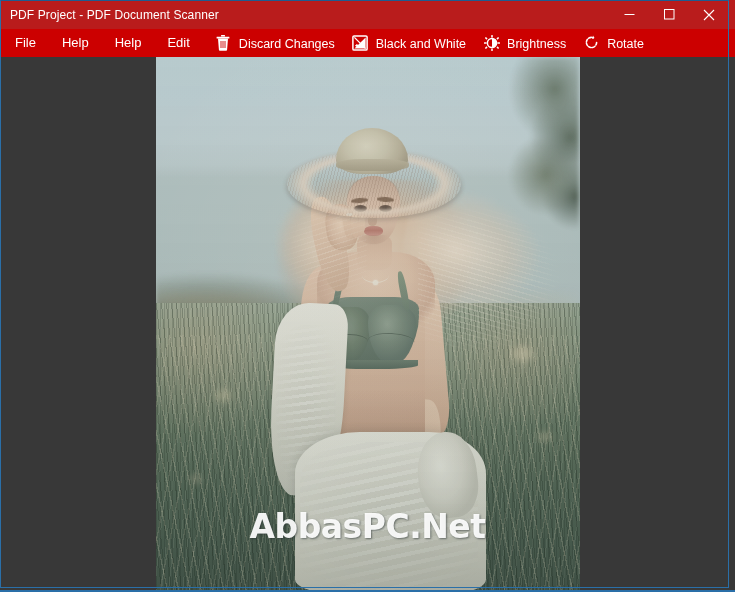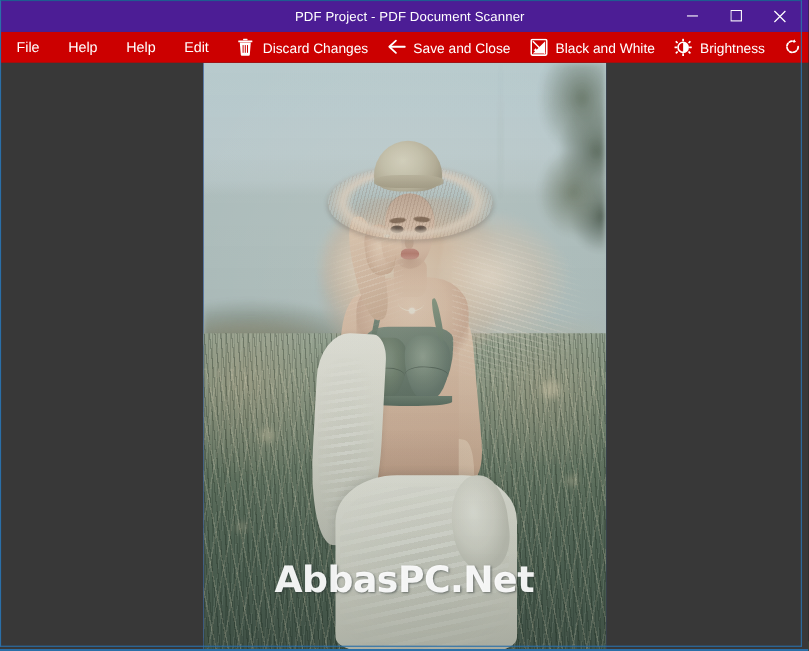--- a/index.html
+++ b/index.html
@@ -38,26 +38,25 @@
     border-top-color:#1e5c90;
     box-sizing: border-box;
     pointer-events: none;
     z-index: 40;
   }
 
   
   #title-bar {
     position: relative;
     height: 29px;
-    background: #4c1d95;
+    background: #b91c1c;
     flex: 0 0 auto;
     display: flex;
     align-items: center;
     z-index: 10;
-    justify-content: center;
   }
   #title-text {
     color: #ffffff;
     font-size: 12px;
     padding-left: 10px;
     letter-spacing: .1px;
     white-space: nowrap;
     user-select: none;
   }
   #win-controls {
@@ -125,24 +124,24 @@
     background: #383838;
     display: flex;
     justify-content: center;
     align-items: stretch;
     overflow: hidden;
     z-index: 5;
   }
 
   #photo-frame {
     position: relative;
-    width: 366px;
+    width: 424px;
     height: 100%;
     overflow: hidden;
-    background: #3b82f6;
+    background: #8b5cf6;
   }
 
   
   .layer { position: absolute; left:0; top:0; right:0; bottom:0; }
 
   
   #sky {
     background:
       linear-gradient(180deg,
         #c2d3d6 0%,
@@ -589,29 +588,20 @@
         <svg width="14" height="16" viewBox="0 0 14 16">
           <path d="M2 3.6 h10 l-0.9 11.2 a1 1 0 0 1 -1 0.9 h-6.2 a1 1 0 0 1 -1 -0.9 Z" fill="#ffffff"></path>
           <rect x="0.6" y="1.8" width="12.8" height="1.7" rx="0.3" fill="#ffffff"></rect>
           <rect x="5" y="0" width="4" height="1.6" rx="0.4" fill="#ffffff"></rect>
           <path d="M5 6 v7 M7 6 v7 M9 6 v7" stroke="#cc0000" stroke-width="0.9"></path>
         </svg>
       </span>
       <span>Discard Changes</span>
     </div>
 
-    <div class="tool-btn">
-      <span class="tool-ico">
-        <svg width="18" height="15" viewBox="0 0 18 15">
-          <path d="M17 7.5 H2.6" stroke="#ffffff" stroke-width="1.7" fill="none" stroke-linecap="round"></path>
-          <path d="M8.4 1.6 L2 7.5 L8.4 13.4" stroke="#ffffff" stroke-width="1.7" fill="none" stroke-linecap="round" stroke-linejoin="round"></path>
-        </svg>
-      </span>
-      <span>Save and Close</span>
-    </div>
 
     <div class="tool-btn">
       <span class="tool-ico">
         <svg width="16" height="16" viewBox="0 0 16 16">
           <rect x="0.9" y="0.9" width="14.2" height="14.2" rx="1.2" fill="none" stroke="#ffffff" stroke-width="1.5"></rect>
           <path d="M2.4 13.6 L13.6 2.4 L13.6 13.6 Z" fill="#ffffff"></path>
           <path d="M2.4 2.4 L13.6 13.6" stroke="#ffffff" stroke-width="1.3"></path>
           <path d="M3.3 10.6 h3.2 M4.9 9 v3.2" stroke="#ffffff" stroke-width="1.1"></path>
         </svg>
       </span>

